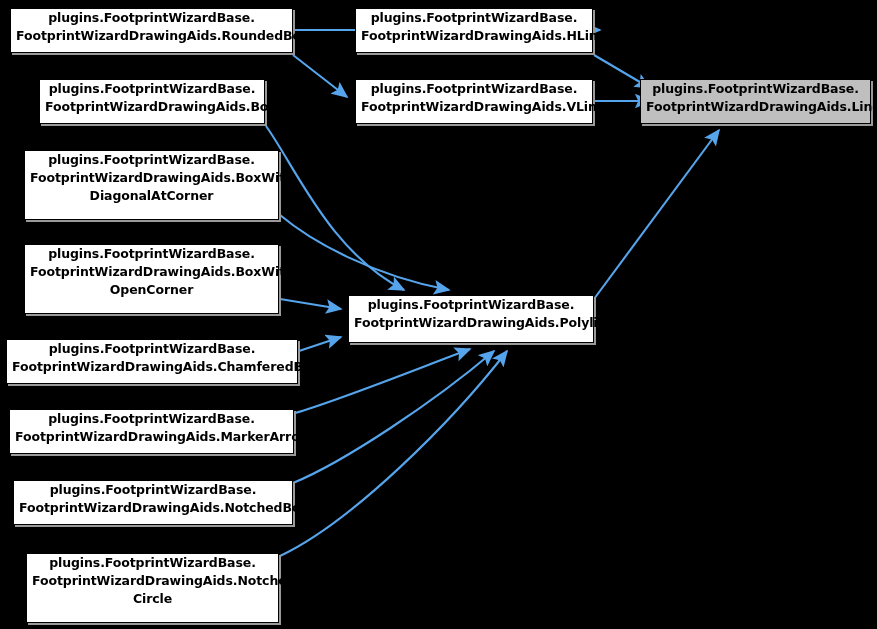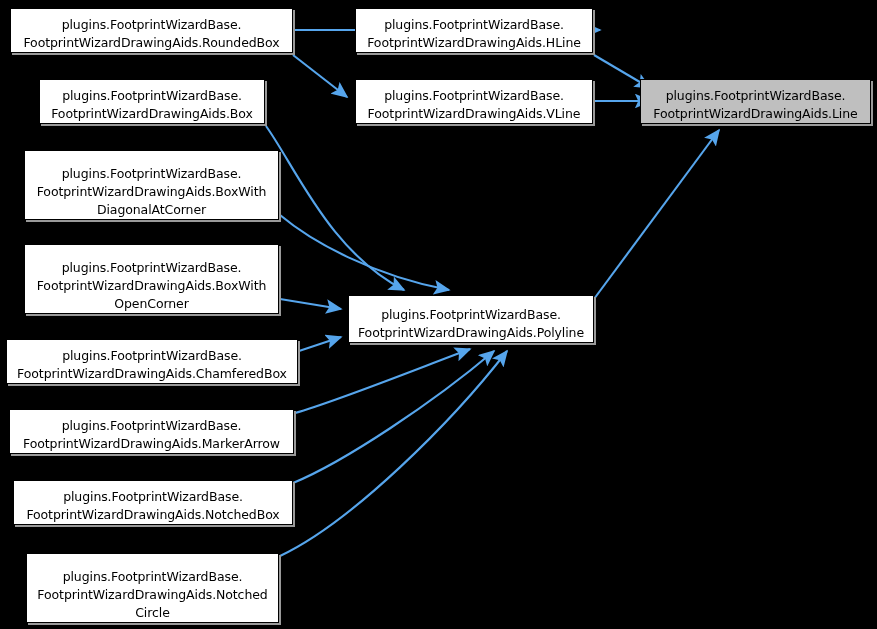--- a/index.html
+++ b/index.html
@@ -28,26 +28,27 @@
   .node {
     position: absolute;
     box-sizing: border-box;
     border: 1px solid #000000;
     background: #ffffff;
     color: #000000;
     font-size: 12.5px;
     line-height: 18px;
     text-align: center;
     display: flex;
-    align-items: flex-end;
+    align-items: flex-start;
     justify-content: center;
     box-shadow: 2px 2px 0 0 #9a9a9a;
     padding: 0 5px;
     white-space: pre-line;
     letter-spacing: -0.1px;
+    font-weight: bold;
   }
   .node.highlight {
     background: #bfbfbf;
   }
   .node-label {
     display: block;
     width: 100%;
   }
 </style>
 </head>

